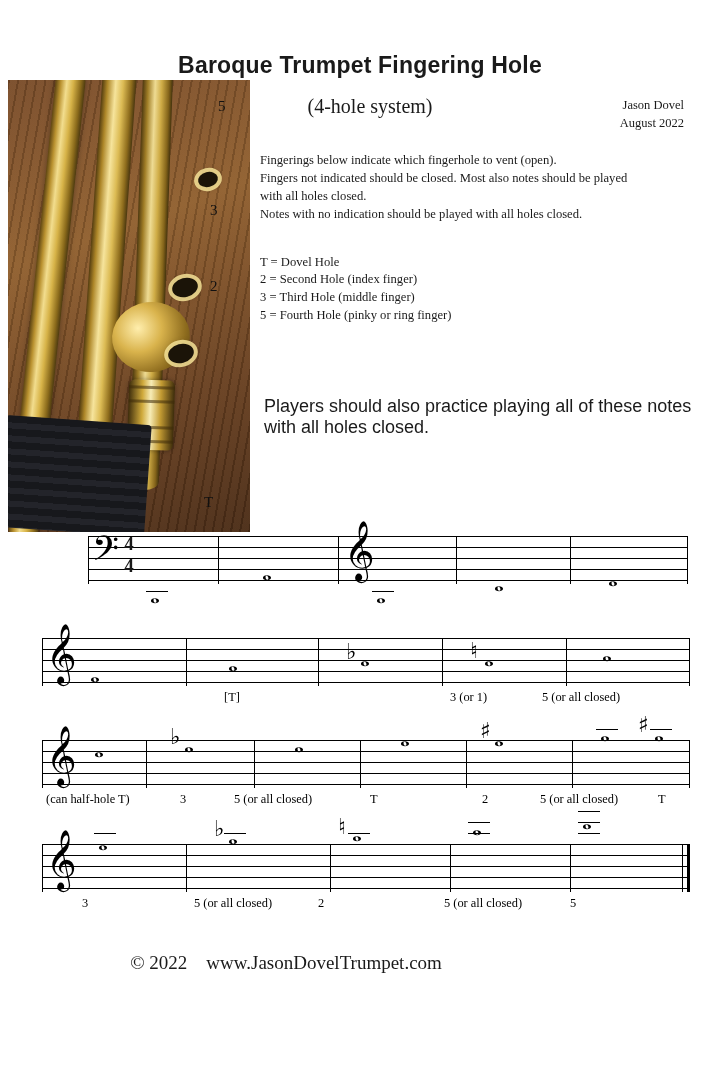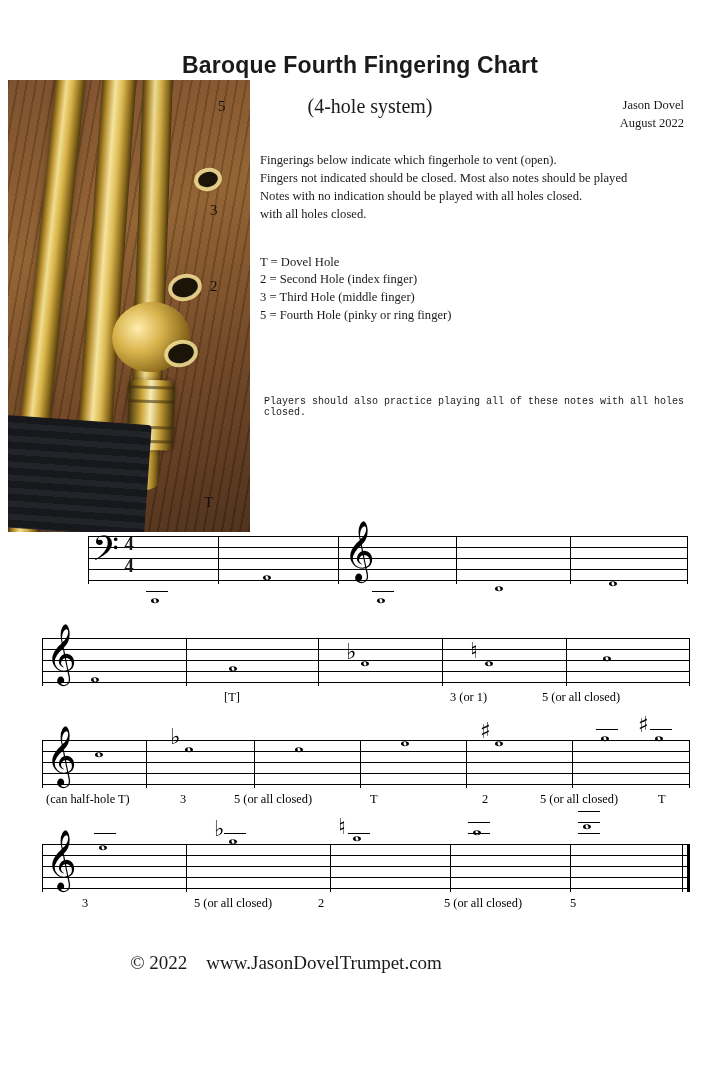--- a/index.html
+++ b/index.html
@@ -129,22 +129,22 @@
     font-size:12.6px;
     line-height:1.42;
     font-family:"Liberation Serif", serif;
   }
   .notes p { margin:0 0 0 0; }
   .gap { height:15px; }
   .legend div { white-space:nowrap; }
 
   .footnote {
     position:absolute; left:264px; top:396px; width:440px;
-    font-size:10px;
-    font-family:Liberation Mono, monospace;
+    font-size:18px;
+    font-family:Liberation Sans, sans-serif;
   }
 
   
   .system { position:absolute; }
   .staff { position:absolute; left:0; top:0; width:100%; height:48px; }
   .staff .line {
     position:absolute; left:0; right:0; height:1px; background:#000;
   }
   .barline {
     position:absolute; width:1px; background:#000; top:0; height:48px;
@@ -201,21 +201,21 @@
     font-size:19px;
     font-family:"Liberation Serif", serif;
   }
   .copyright .url { font-style:normal; }
 </style>
 </head>
 <body>
 
 <div class="page">
 
-  <div class="title">Baroque Fourth Fingering Chart</div>
+  <div class="title">Baroque Trumpet Fingering Hole</div>
   <div class="subtitle">(4-hole system)</div>
   <div class="byline">
     <div>Jason Dovel</div>
     <div>August 2022</div>
   </div>
 
   <div class="photo">
     <div class="wood"></div>
     <div class="tube tube-a"></div>
     <div class="tube tube-b"></div>
@@ -234,22 +234,22 @@
     <div class="foam"></div>
   </div>
   <div class="photo-label pl-5">5</div>
   <div class="photo-label pl-3">3</div>
   <div class="photo-label pl-2">2</div>
   <div class="photo-label pl-T">T</div>
 
   <div class="notes">
     <p>Fingerings below  indicate which fingerhole to vent (open).</p>
     <p>Fingers not indicated should be closed.  Most also notes should be played</p>
+    <p>with all holes closed.</p>
     <p>Notes with no indication should be played with all holes closed.</p>
-    <p>with all holes closed.</p>
     <div class="gap"></div>
     <div class="gap"></div>
     <div class="legend">
       <div>T = Dovel Hole</div>
       <div>2 = Second Hole (index finger)</div>
       <div>3 = Third Hole (middle finger)</div>
       <div>5 = Fourth Hole (pinky or ring finger)</div>
     </div>
   </div>
   <div class="footnote">Players should also practice playing all of these notes with all holes closed.</div>

